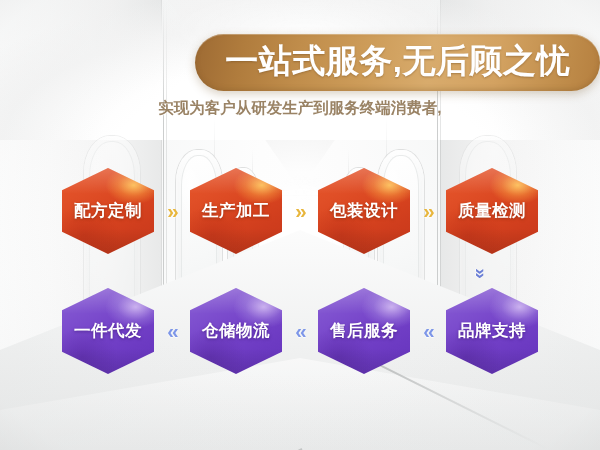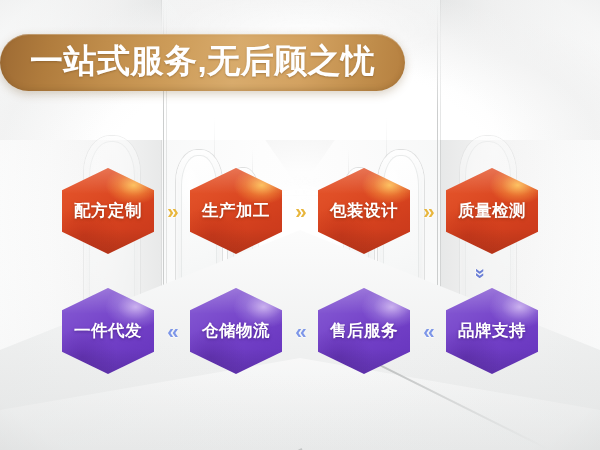--- a/index.html
+++ b/index.html
@@ -126,21 +126,21 @@
 
   
   .vignette {
     position:absolute; inset:0;
     background: radial-gradient(ellipse 440px 330px at 50% 48%, rgba(255,255,255,0) 48%, rgba(225,227,227,.30) 88%, rgba(214,216,216,.45) 100%);
   }
 
   
   .title-wrap {
     position:absolute; left:0; top:34px; width:600px;
-    display:flex; justify-content:flex-start;
+    display:flex; justify-content:flex-end;
   }
   .title-pill {
     position:relative;
     padding: 7px 30px 10px 30px;
     border-radius: 30px;
     background: linear-gradient(100deg,
         #9d6a33 0%,
         #b07c3d 12%,
         #c08d4b 26%,
         #cd9c59 42%,
@@ -311,20 +311,21 @@
     <div class="vignette"></div>
   </div>
 
   <div class="title-wrap">
     <div class="title-pill">
       <div class="title-text">一站式服务,无后顾之忧</div>
     </div>
   </div>
 
   <div class="subtitle">
+    <span class="sub-line">实现为客户从研发生产到服务终端消费者,</span>
   </div>
 
   <div class="row row-top">
 
     <div class="hex orange">
       <span class="hex-label">配方定制</span>
       <span class="hex-bevel"></span>
     </div>
 
     <div class="conn gold">››</div>

